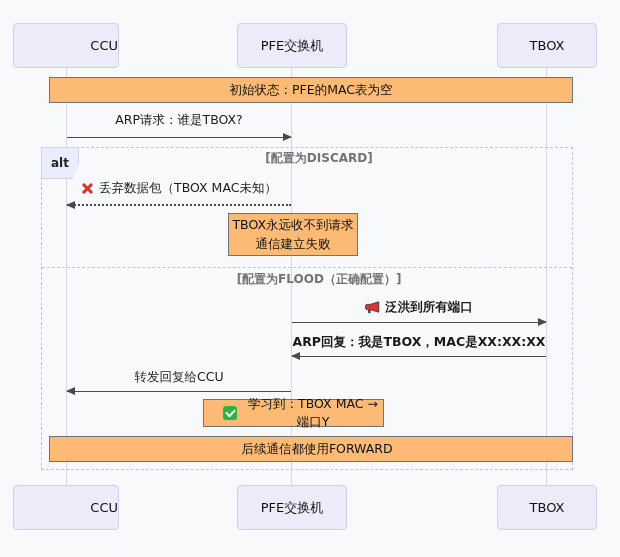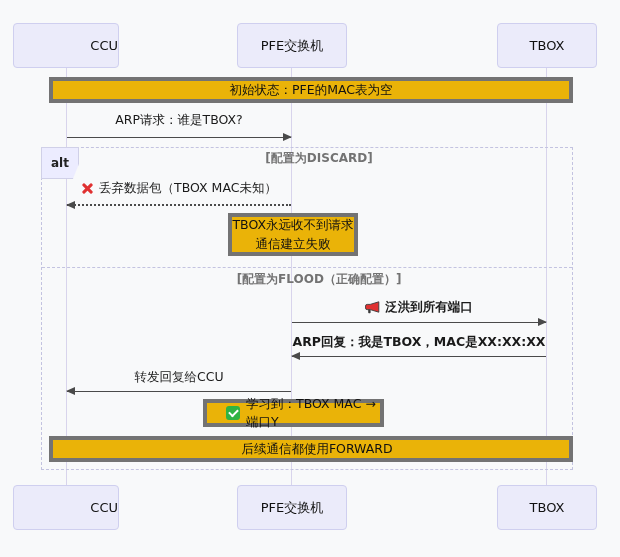--- a/index.html
+++ b/index.html
@@ -28,23 +28,23 @@
   }
   .actor.ccu  { left:13px;  width:106px;justify-content:flex-end; }
   .actor.pfe  { left:237px; width:110px; }
   .actor.tbox { left:497px; width:100px;text-align:right; }
   .actor.top  { top:23px; }
   .actor.bottom { top:485px; }
 
   
   .note {
     position:absolute;
-    background:#eab308; border:4px solid #737373;
+    background:#fdba74; border:1px solid #737373;
     display:flex; flex-direction:column; align-items:center; justify-content:center;
-    font-size:12.5px; color:#111; line-height:1.45;
+    font-size:12.5px; color:#111; text-align:center; line-height:1.45;
   }
   #note-initial    { left:49px;  top:77px;  width:524px; height:26px; }
   #note-tbox-fail  { left:228px; top:213px; width:130px; height:43px; }
   #note-learned    { left:203px; top:399px; width:181px; height:28px; flex-direction:row; gap:6px;padding-left:19px; }
   #note-conclusion { left:49px;  top:436px; width:524px; height:26px;padding-left:12px; }
 
   
   .msg-label {
     position:absolute; text-align:center; font-size:12.5px; color:#1a1a1a;
     display:flex; align-items:center; justify-content:center; gap:5px; height:17px;

